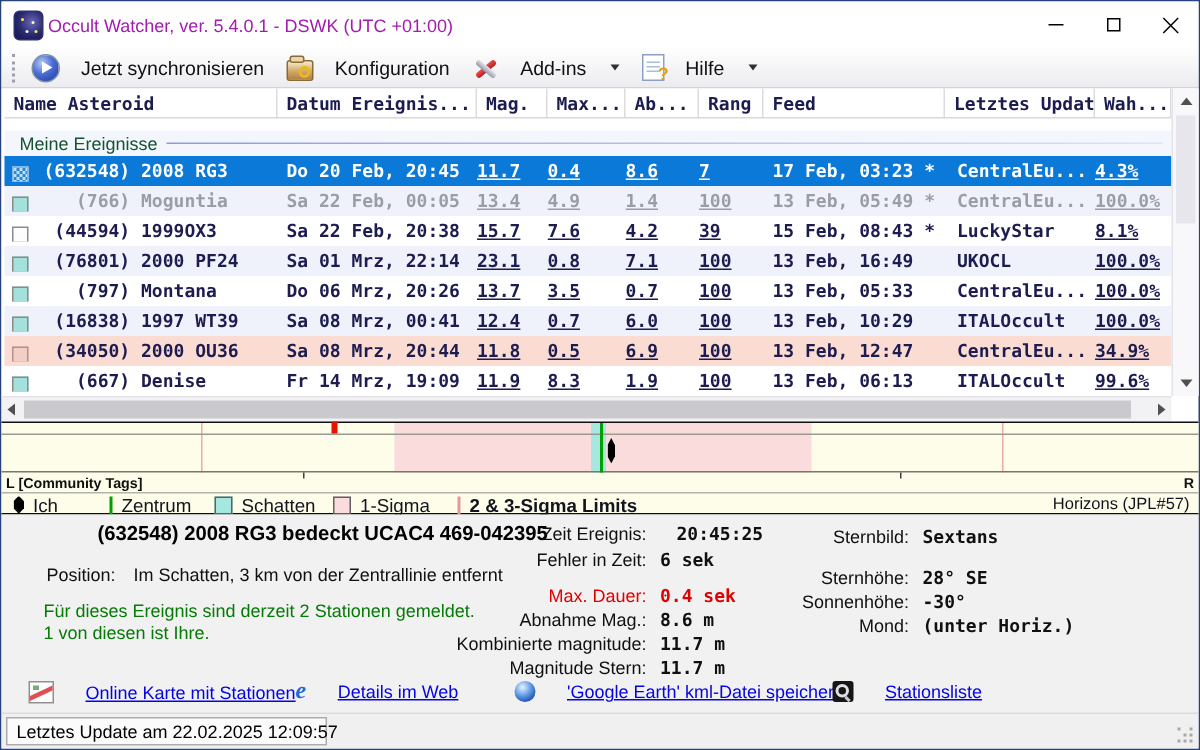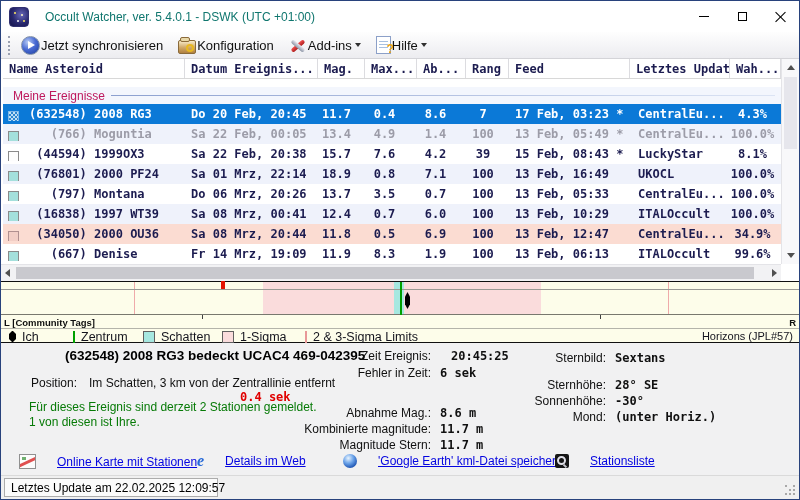--- a/index.html
+++ b/index.html
@@ -5,71 +5,71 @@
   html,body{margin:0;padding:0;}
   body{width:800px;height:500px;overflow:hidden;font-family:"Liberation Sans",sans-serif;background:#d0d0d0;}
   .window{position:absolute;inset:0;background:#fff;border:1px solid #28427C;box-sizing:border-box;}
 
   
   .titlebar{position:absolute;top:0;left:0;right:0;height:31px;background:#fff;display:flex;align-items:center;}
   .icon-app{width:18px;height:18px;margin-left:8px;border-radius:4px;border:1px solid #303070;
     background:radial-gradient(circle at 62% 38%,#6868B8 0%,#28286E 55%,#14144A 100%);position:relative;flex:none;}
   .icon-app::after{content:'';position:absolute;left:4px;top:4px;width:2px;height:2px;border-radius:50%;background:#FFE860;
     box-shadow:7px 2px 0 #FFF8C0,3px 8px 0 #F8F8F8,9px 8px 0 #FFE860;}
-  .title-text{margin-left:16px;font-size:12px;color:#0f766e;white-space:nowrap;}
+  .title-text{margin-left:3px;font-size:12px;color:#a21caf;white-space:nowrap;}
   .controls{margin-left:auto;display:flex;height:100%;}
   .ctrl{width:38px;height:100%;display:flex;align-items:center;justify-content:center;}
   .glyph-min{width:10px;height:1px;background:#000;}
   .glyph-max{width:9px;height:9px;border:1px solid #000;box-sizing:border-box;}
   .glyph-close{width:11px;height:11px;position:relative;}
   .glyph-close::before,.glyph-close::after{content:'';position:absolute;left:5px;top:-1px;width:1px;height:14px;background:#000;}
   .glyph-close::before{transform:rotate(45deg);}
   .glyph-close::after{transform:rotate(-45deg);}
 
   
   .toolbar{position:absolute;top:31px;left:0;right:0;height:27px;background:linear-gradient(#fefefe,#ececf0);
     border-bottom:1px solid #d4d4d8;display:flex;align-items:center;padding-left:7px;box-sizing:border-box;}
   .grip{width:2px;height:19px;border-left:2px dotted #9aa0b0;margin-right:9px;}
-  .tbtn{display:flex;align-items:center;gap:1px;font-size:13px;color:#101010;margin-right:15px;cursor:default;}
+  .tbtn{display:flex;align-items:center;gap:14px;font-size:13px;color:#101010;margin-right:15px;cursor:default;}
   .drop{width:0;height:0;border-left:3.5px solid transparent;border-right:3.5px solid transparent;border-top:4px solid #303030;margin-left:2px;}
   .icon-sync{width:17px;height:17px;border-radius:50%;border:1px solid #8090a8;position:relative;flex:none;
     background:radial-gradient(circle at 35% 30%,#b8ccf4,#4a6cd4 45%,#1a3a9a);}
   .icon-sync::after{content:'';position:absolute;left:6px;top:4px;border-left:7px solid #fff;border-top:4.5px solid transparent;border-bottom:4.5px solid transparent;}
   .icon-config{width:16px;height:12px;background:linear-gradient(#F8ECC8,#D0A868 55%,#B08040);border:1px solid #8A6A3A;border-radius:2px;position:relative;margin-top:3px;flex:none;}
   .icon-config::before{content:'';position:absolute;left:1px;top:-4px;width:8px;height:3px;background:#E8D8A8;border:1px solid #8A6A3A;border-radius:2px;}
   .icon-config::after{content:'';position:absolute;right:1px;bottom:1px;width:4px;height:4px;border:2px solid #E8B820;border-radius:50%;}
   .icon-addins{width:18px;height:15px;position:relative;flex:none;}
   .icon-addins::before{content:'';position:absolute;left:1px;top:6px;width:16px;height:4px;background:linear-gradient(#F05050,#B02020);border-radius:2px;transform:rotate(-40deg);}
   .icon-addins::after{content:'';position:absolute;left:1px;top:6px;width:16px;height:4px;background:linear-gradient(#E8E8F0,#9098A8);border-radius:2px;transform:rotate(40deg);}
   .icon-help{width:13px;height:16px;background:#fff;border:1px solid #8CA0C8;position:relative;flex:none;}
   .icon-help::before{content:'';position:absolute;left:2px;top:4px;right:2px;height:1px;background:#A8C0E0;box-shadow:0 3px 0 #A8C0E0,0 6px 0 #A8C0E0;}
   .icon-help .qmark{position:absolute;right:-4px;bottom:-3px;font-weight:bold;font-size:12px;color:#E8A010;}
 
   
   .table{position:absolute;top:58px;left:0;right:0;height:205px;background:#fff;}
   .grid9{display:grid;grid-template-columns:182px 133px 47px 52px 49px 43px 121px 100px 1fr;}
   .thead{position:absolute;top:0;left:2px;width:778px;height:20px;font:bold 12px "DejaVu Sans Mono",monospace;color:#1C1C50;border-bottom:1px solid #D8D8D8;box-sizing:border-box;}
   .th{border-right:1px solid #DCDCE0;display:flex;align-items:center;padding-left:6px;white-space:pre;overflow:hidden;}
-  .group{position:absolute;top:28px;left:2px;width:778px;height:17px;background:#F3F6FD;display:flex;align-items:center;font-size:12px;color:#be185d;}
+  .group{position:absolute;top:28px;left:2px;width:778px;height:17px;background:#F3F6FD;display:flex;align-items:center;font-size:12px;color:#14532d;}
   .group .lbl{margin-left:10px;white-space:nowrap;}
   .group::after{content:'';flex:1;height:1px;background:linear-gradient(to right,#8CA0D0,#DCE4F4);margin:0 6px 0 6px;}
   .tbody{position:absolute;top:45px;left:2px;width:778px;}
   .tr{height:20px;font:bold 12px "DejaVu Sans Mono",monospace;color:#1C1C50;background:#fff;align-items:center;}
   .tr.alt{background:#EFF2FB;}
   .tr.muted{color:#9C9CA8;}
   .tr.alert{background:#FBDCD2;}
   .tr.selected{background:#0B79D7;color:#fff;}
   .td{white-space:pre;overflow:hidden;}
   .td.c0{position:relative;padding-left:26px;}
   .cb{position:absolute;left:5px;top:4px;width:11px;height:11px;border:1px solid #8A8A8A;background:#FDFDFD;box-sizing:border-box;}
   .cb.teal{background:#A4E0DC;}
   .cb.pink{background:#F2CEC6;border-color:#B09090;}
   .cb.hatched{background-image:repeating-conic-gradient(#2E86D0 0% 25%,#BFE0F5 0% 50%);background-size:4px 4px;border-color:#7FB8E8;}
   .td.c1{padding-left:6px;}
-  .td.c2,.td.c3,.td.c4,.td.c5,.td.c8{text-align:center;}
+  .td.c2,.td.c3,.td.c4,.td.c5,.td.c8{text-align:left;text-decoration:underline;}
   .td.c2{padding-right:10px;}.td.c3{padding-right:13px;}.td.c4{padding-right:12px;}.td.c5{padding-right:9px;}
   .td.c6{padding-left:6px;}.td.c7{padding-left:8px;}.td.c8{padding-right:6px;}
 
   
   .vscroll{position:absolute;top:58px;right:0;width:18px;height:205px;background:#F8F8FA;border-left:1px solid #E4E4E8;box-sizing:border-box;}
   .vthumb{position:absolute;left:2px;right:2px;top:18px;height:72px;background:#E6E6EC;}
   .tri{width:0;height:0;position:absolute;}
   .tri-up{left:5px;top:6px;border-left:4px solid transparent;border-right:4px solid transparent;border-bottom:5px solid #505050;}
   .tri-down{left:5px;bottom:6px;border-left:4px solid transparent;border-right:4px solid transparent;border-top:5px solid #505050;}
   .hscroll{position:absolute;top:263px;left:0;right:18px;height:17px;background:#F2F2F4;border-top:1px solid #E4E4E8;box-sizing:border-box;}
@@ -86,21 +86,21 @@
   .vline{position:absolute;top:0;width:1px;height:33px;}
   .center-line{position:absolute;top:0;width:2px;height:33px;}
   .me-marker{position:absolute;top:10px;width:5px;height:17px;background:#000;clip-path:polygon(50% 0,100% 28%,100% 72%,50% 100%,0 72%,0 28%);}
   .red-tick{position:absolute;top:-1px;width:4px;height:8px;}
   .tags{position:absolute;top:33px;left:0;right:0;height:13px;font-weight:bold;font-size:9.5px;color:#101010;}
   .tags .l{position:absolute;left:3px;top:2px;}
   .tags .r{position:absolute;right:3px;top:2px;}
   .ctick{position:absolute;top:0;width:1px;height:4px;background:#404040;}
   .legend{position:absolute;top:46px;left:0;right:0;height:15px;font-size:12.5px;color:#14141E;border-top:1px solid #B4B4AA;}
   .li{position:absolute;top:0;display:flex;align-items:center;gap:6px;height:15px;}
-  .li.i1{left:8px;}.li.i2{left:72px;text-align:center;}.li.i3{left:142px;}.li.i4{left:221px;}.li.i5{left:304px;}
+  .li.i1{left:8px;}.li.i2{left:72px;text-align:center;}.li.i3{left:142px;}.li.i4{left:221px;}.li.i5{left:304px;font-weight:bold;}
   .sw-ich{width:7px;height:12px;background:#000;clip-path:polygon(50% 0,100% 30%,100% 70%,50% 100%,0 70%,0 30%);}
   .sw-zentrum{width:2px;height:12px;background:#00A000;}
   .sw-schatten{width:12px;height:12px;background:#A6E8E0;border:1px solid #606060;box-sizing:border-box;}
   .sw-sigma1{width:12px;height:12px;background:#FADCDC;border:1px solid #606060;box-sizing:border-box;}
   .sw-sigma23{width:2px;height:12px;background:#E89898;}
   .source{position:absolute;right:6px;top:1px;font-size:11px;color:#14141E;}
 
   
   .details{position:absolute;top:342px;left:0;right:0;height:132px;background:#F1F1F2;}
   .d-title{position:absolute;left:64px;top:5px;font-weight:bold;font-size:13.5px;color:#000;white-space:nowrap;}
@@ -225,21 +225,21 @@
           <div class="td c3">7.6</div>
           <div class="td c4">4.2</div>
           <div class="td c5">39</div>
           <div class="td c6">15 Feb, 08:43 *</div>
           <div class="td c7">LuckyStar</div>
           <div class="td c8">8.1%</div>
         </div>
         <div class="tr grid9 alt">
           <div class="td c0"><span class="cb teal"></span><span class="nm"> (76801) 2000 PF24</span></div>
           <div class="td c1">Sa 01 Mrz, 22:14</div>
-          <div class="td c2">18.9</div>
+          <div class="td c2">23.1</div>
           <div class="td c3">0.8</div>
           <div class="td c4">7.1</div>
           <div class="td c5">100</div>
           <div class="td c6">13 Feb, 16:49</div>
           <div class="td c7">UKOCL</div>
           <div class="td c8">100.0%</div>
         </div>
         <div class="tr grid9">
           <div class="td c0"><span class="cb teal"></span><span class="nm">   (797) Montana</span></div>
           <div class="td c1">Do 06 Mrz, 20:26</div>
@@ -352,20 +352,21 @@
 
     <div class="ev e1">
       <span class="lab">Zeit Ereignis:</span>
       <span class="val">20:45:25</span>
     </div>
     <div class="ev e2">
       <span class="lab">Fehler in Zeit:</span>
       <span class="val">6 sek</span>
     </div>
     <div class="ev e3">
+      <span class="lab red">Max. Dauer:</span>
       <span class="val red">0.4 sek</span>
     </div>
     <div class="ev e4">
       <span class="lab">Abnahme Mag.:</span>
       <span class="val">8.6 m</span>
     </div>
     <div class="ev e5">
       <span class="lab">Kombinierte magnitude:</span>
       <span class="val">11.7 m</span>
     </div>

